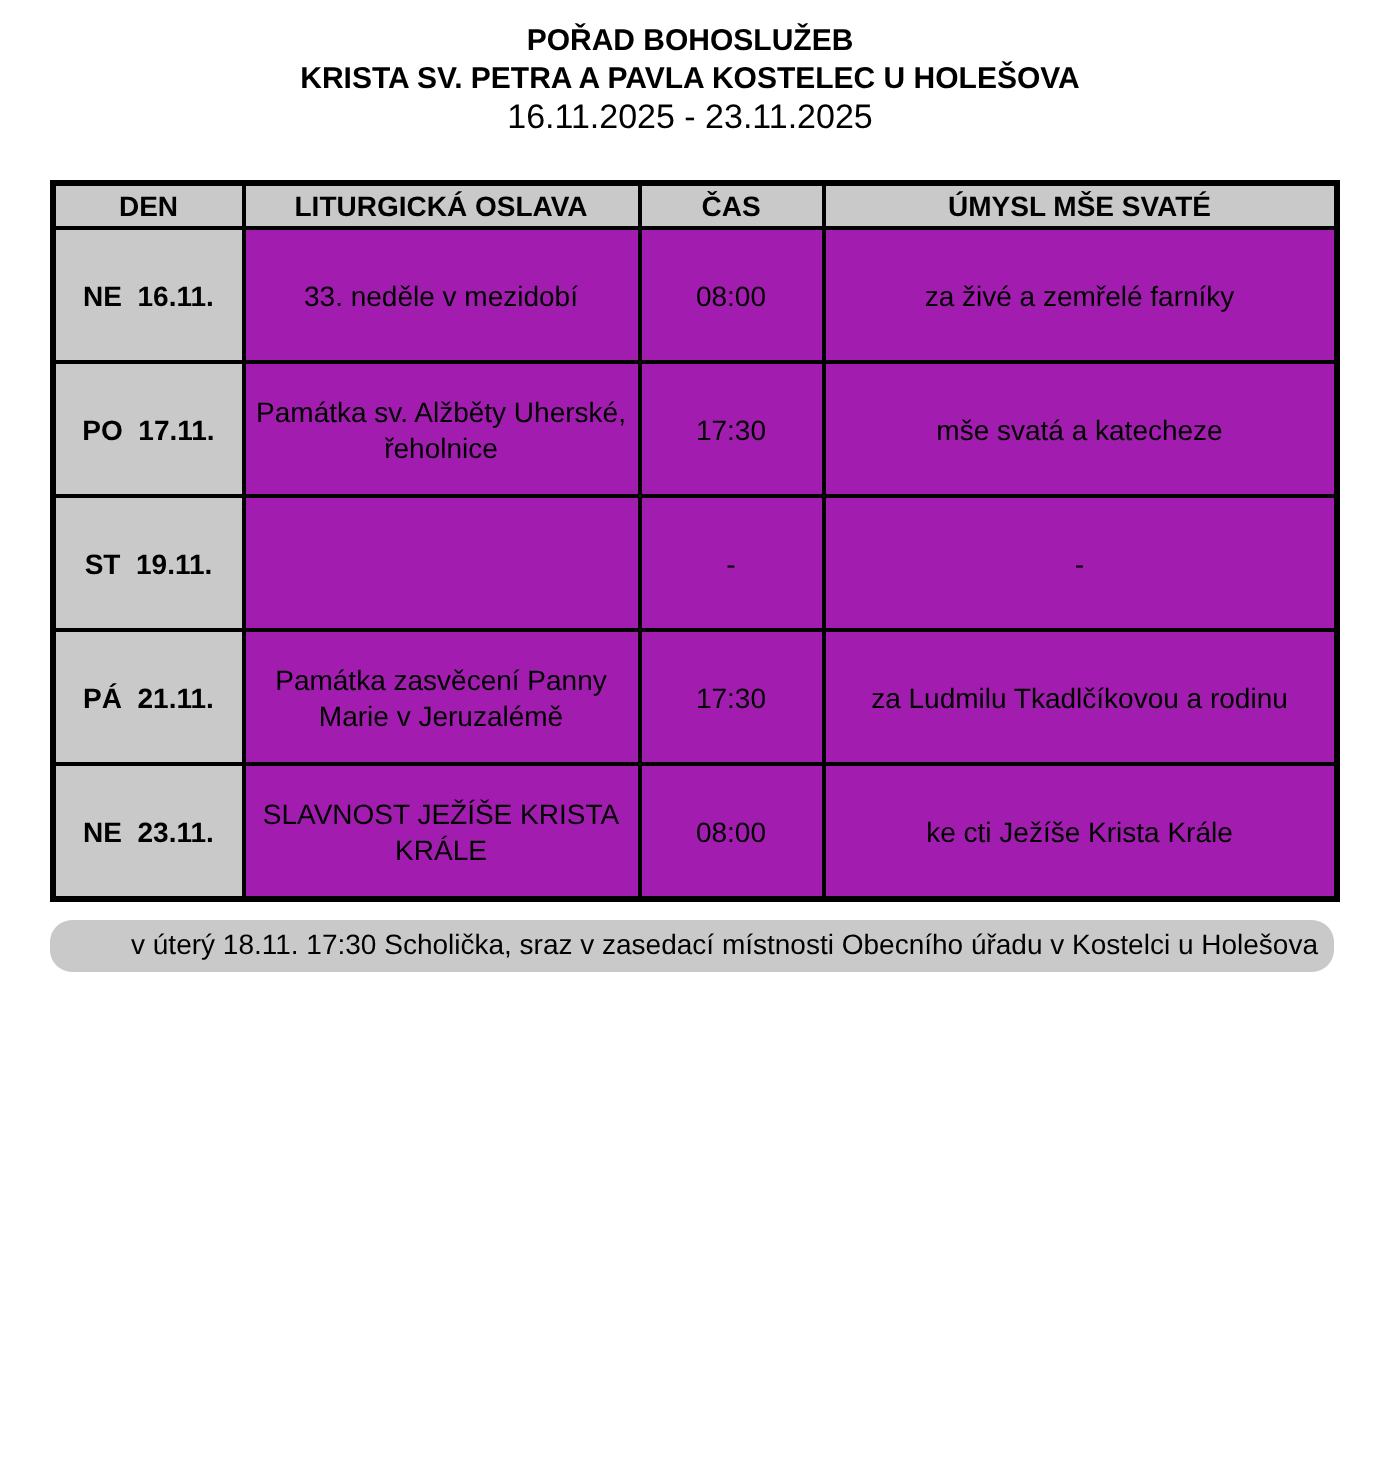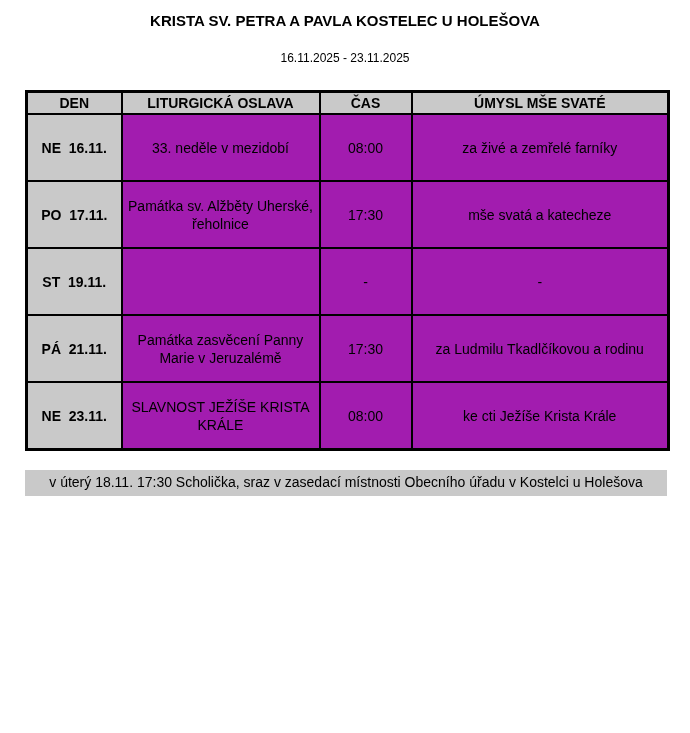--- a/index.html
+++ b/index.html
@@ -17,24 +17,23 @@
   .doc-header {
     padding-top: 11px;
     text-align: center;
   }
   .doc-title, .doc-subtitle {
     font-size: 15px;
     font-weight: bold;
     line-height: 19px;
   }
   .doc-daterange {
-    font-size: 12px;
+    font-size: 17px;
     font-weight: normal;
     line-height: 19px;
-    margin-top: 19px;
   }
   table.schedule {
     border-collapse: collapse;
     table-layout: fixed;
     margin: 22px 0 0 25px;
     width: 642px;
     border: 3px solid var(--border-black, #000);
   }
   table.schedule th,
   table.schedule td {
@@ -64,33 +63,35 @@
     background: var(--cell-gray, #c9c9c9);
     font-weight: bold;
     white-space: nowrap;
   }
   .col-day { width: 95px; }
   .col-celebration { width: 198px; }
   .col-time { width: 92px; }
   .col-intention { width: 257px; }
   .footer-note {
     box-sizing: border-box;
-    margin: 19px 0 0 25px;
+    margin: 9px 0 0 25px;
     width: 642px;
     background: var(--cell-gray, #c9c9c9);
     font-size: 14px;
     line-height: 19px;
     padding: 3px 8px 4px 8px;
-    text-align: center;
+    text-align: right;
+    border-radius: 11px;
   }
 </style>
 </head>
 <body>
 
 <div class="doc-header">
+  <div class="doc-title">POŘAD BOHOSLUŽEB</div>
   <div class="doc-subtitle">KRISTA SV. PETRA A PAVLA KOSTELEC U HOLEŠOVA</div>
   <div class="doc-daterange">16.11.2025 - 23.11.2025</div>
 </div>
 
 <table class="schedule">
   <colgroup>
     <col class="col-day">
     <col class="col-celebration">
     <col class="col-time">
     <col class="col-intention">

